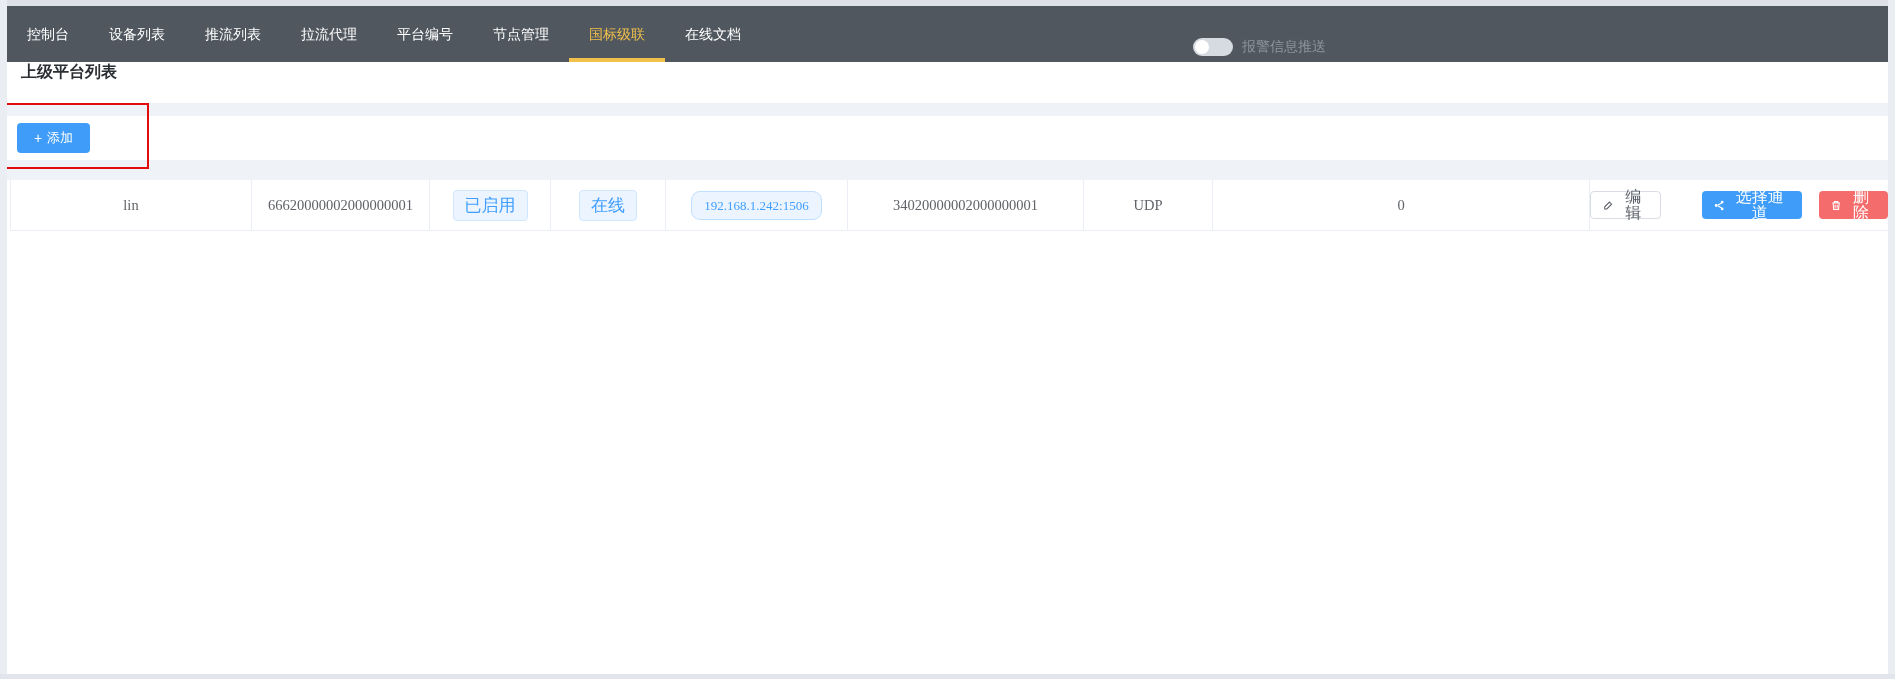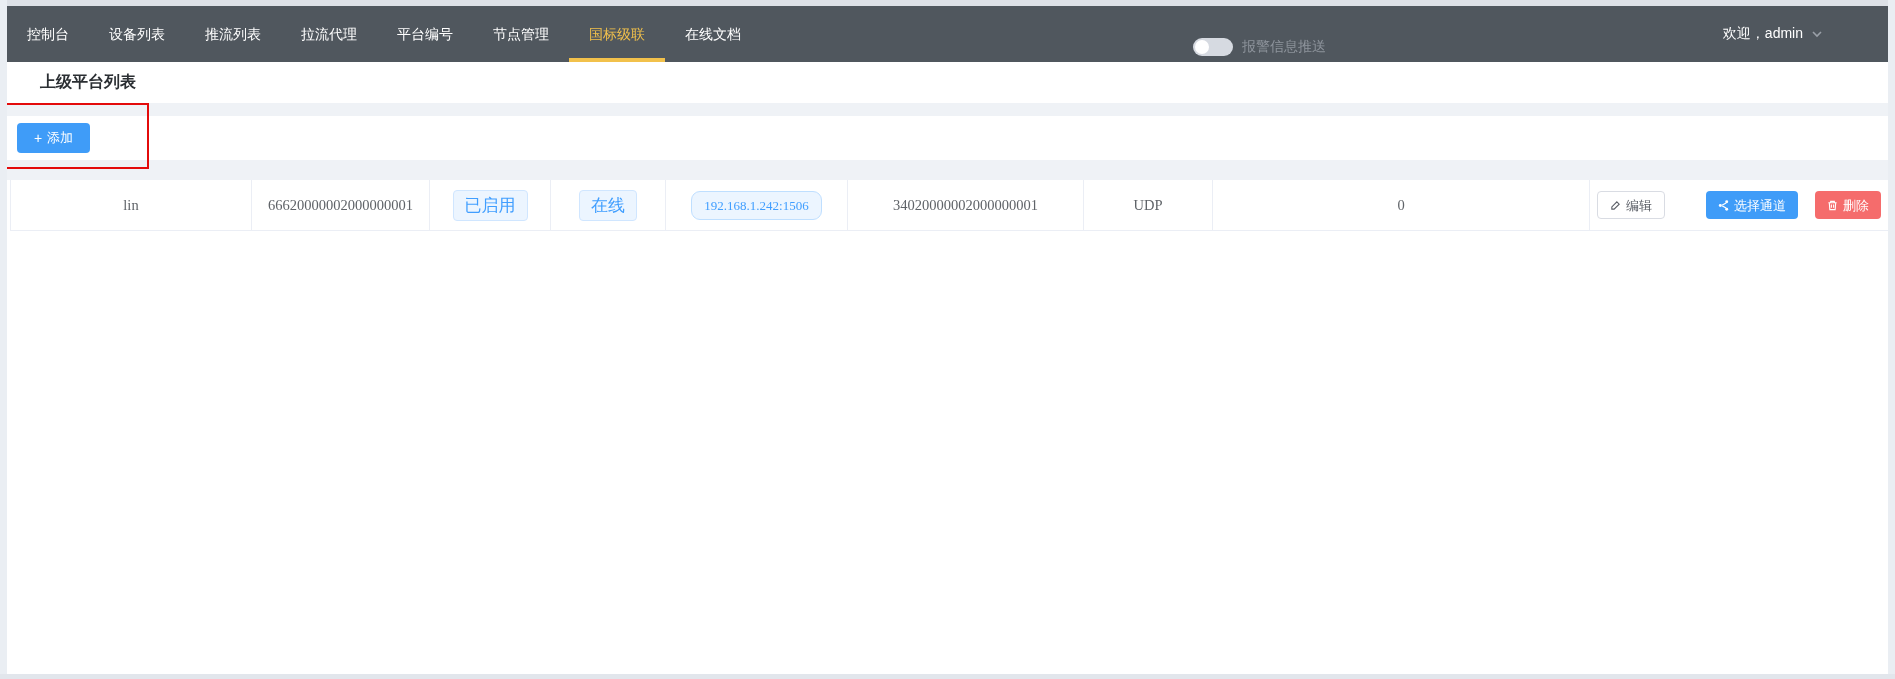--- a/index.html
+++ b/index.html
@@ -22,21 +22,21 @@
   .nav-item.active::after { content:""; position:absolute; left:0; right:0; bottom:0; height:4px; background:#f2c14b; }
   .toggle-group { position:absolute; left:1186px; top:13px; height:56px; display:flex; align-items:center; gap:9px; }
   .switch { width:40px; height:18px; border-radius:9px; background:#d6dae1; position:relative; cursor:pointer; }
   .switch .knob { position:absolute; left:2px; top:2px; width:14px; height:14px; border-radius:50%; background:#ffffff; }
   .toggle-label { font-size:14px; color:#8e949c; }
   .admin-group { position:absolute; right:65px; top:0; height:56px; display:flex; align-items:center; gap:8px; cursor:pointer; }
   .admin-text { font-size:14px; color:#ffffff; }
   .chev { width:12px; height:12px; }
 
   
-  .titlebar { height:41px; background:#fff; display:flex; align-items:center; padding-left:33px; flex:0 0 41px; }
+  .titlebar { height:41px; background:#fff; display:flex; padding-left:14px; flex:0 0 41px; }
   .page-title { font-size:16px; font-weight:bold; color:#2b2f33; }
 
   .band1 { height:13px; background:#eff2f6; flex:0 0 13px; }
   .band2 { height:20px; background:#eff2f6; flex:0 0 20px; }
 
   
   .btn-panel { height:44px; background:#fff; display:flex; align-items:center; flex:0 0 44px; }
   .btn-add { margin-left:10px; width:73px; height:30px; background:#3f9cf8; color:#fff; border:none; border-radius:4px; font-size:13px; display:flex; align-items:center; justify-content:center; gap:5px; cursor:pointer; font-family:inherit; }
   .btn-add .plus { font-size:14px; line-height:1; }
 
@@ -49,21 +49,21 @@
   .thead .tr { height:47px; border-bottom:1px solid #ebeef5; }
   .tbody .tr { height:51px; border-bottom:1px solid #ebeef5; }
   .th { font-size:14px; font-weight:bold; color:#909399; }
   .td { font-size:14.5px; color:#5f6368; font-family:"Liberation Serif","DejaVu Serif",serif; }
   .c0{width:242px}.c1{width:178px}.c2{width:121px}.c3{width:115px}.c4{width:182px}.c5{width:236px}.c6{width:129px}.c7{width:377px}.c8{width:299px}
 
   .badge { font-family:"Liberation Sans","DejaVu Sans",sans-serif; font-size:17px; color:#409eff; background:#ecf5ff; border:1px solid #d0e6ff; border-radius:4px; padding:6px 11px; line-height:1; }
   .addr-tag { font-family:"Liberation Serif","DejaVu Serif",serif; font-size:13px; color:#409eff; background:#ecf5ff; border:1px solid #bfdfff; border-radius:9px; padding:7px 12px; line-height:1; }
 
   .actions { display:flex; gap:17px; align-items:center; font-family:"Liberation Sans","DejaVu Sans",sans-serif; }
-  .abtn { height:28px; border-radius:4px; font-size:13px; display:flex; align-items:center; justify-content:center; gap:5px; padding:0 12px; cursor:pointer; border:none; font-family:inherit; line-height:1;text-align:right; }
+  .abtn { height:28px; border-radius:4px; font-size:16px; display:flex; align-items:center; justify-content:center; gap:5px; padding:0 12px; cursor:pointer; border:none; font-family:inherit; line-height:1; }
   .abtn svg { display:block; }
   .abtn-edit { background:#fff; border:1px solid #d9dce3; color:#5a5e66; }
   .abtn-select { background:#3f9cf8; color:#fff;margin-left:24px; }
   .abtn-delete { background:#f56c6c; color:#fff; }
 
   
   .red-rect { position:absolute; left:3px; top:103px; width:146px; height:66px; border:2px solid #e30b0b; pointer-events:none; }
 </style>
 </head>
 <body>
@@ -83,26 +83,20 @@
       <div class="nav-item active">国标级联</div>
       <div class="nav-item">在线文档</div>
 
       <div class="toggle-group">
         <div class="switch">
           <div class="knob"></div>
         </div>
         <span class="toggle-label">报警信息推送</span>
       </div>
 
-      <div class="admin-group">
-        <span class="admin-text">欢迎，admin</span>
-        <svg class="chev" viewBox="0 0 12 12" fill="none" stroke="#9aa0a8" stroke-width="1.6">
-            <path d="M2 4l4 4 4-4"></path>
-          </svg>
-      </div>
     </div>
 
     <div class="titlebar">
       <span class="page-title">上级平台列表</span>
     </div>
 
     <div class="band1"></div>
 
     <div class="btn-panel">
       <button class="btn-add">

